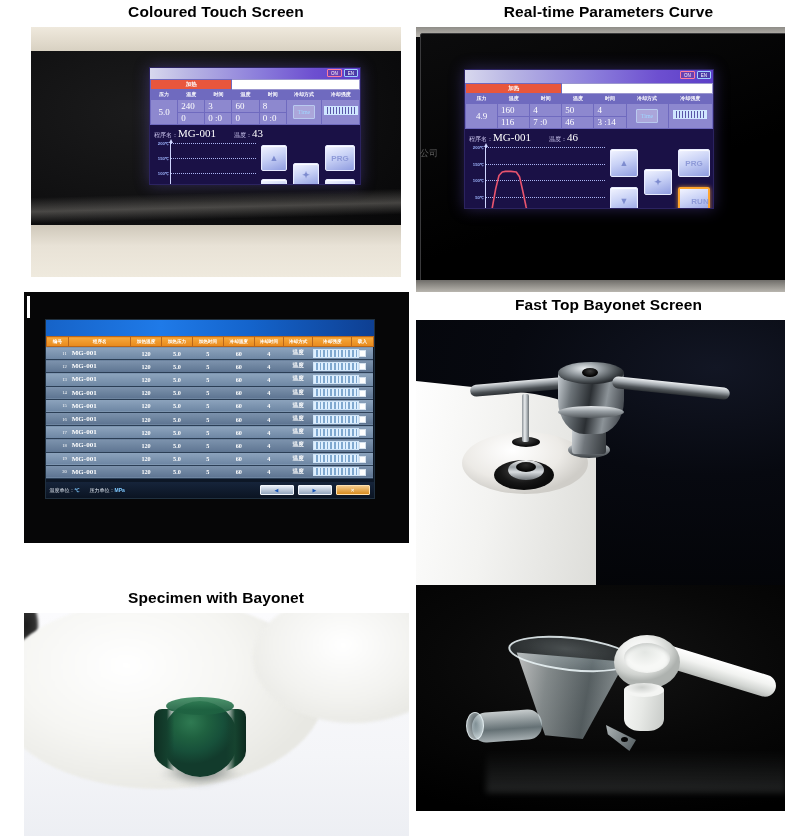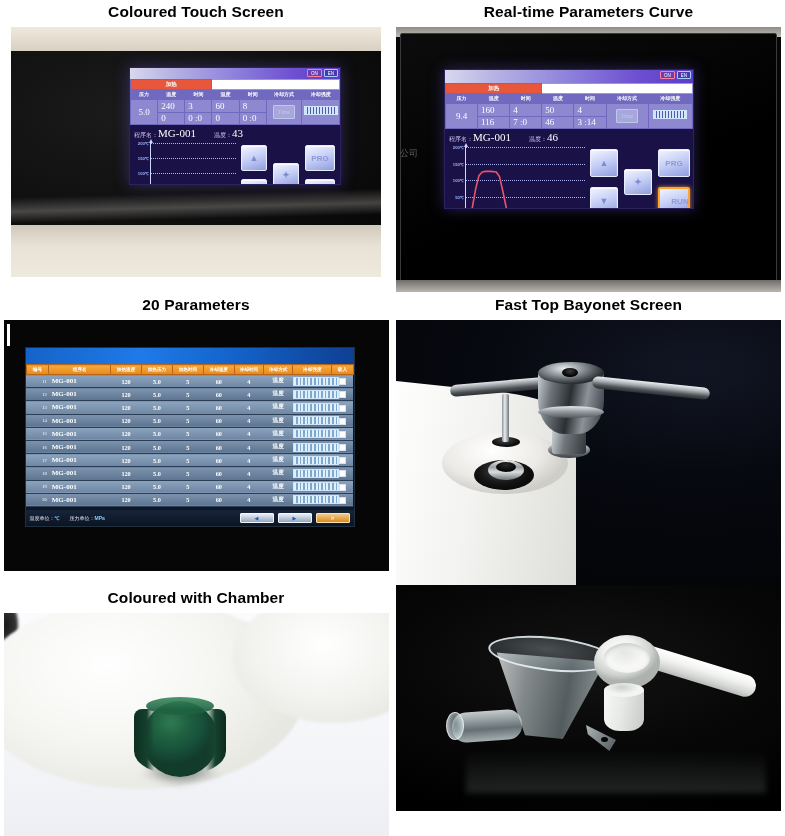--- a/index.html
+++ b/index.html
@@ -3,21 +3,21 @@
 <meta charset="utf-8">
 <style>
   * { box-sizing: border-box; }
   html, body {
     margin: 0; padding: 0;
     width: 785px; height: 836px;
     background: #ffffff;
     font-family: "Liberation Sans", sans-serif;
     overflow: hidden;
   }
-  .sheet { position: relative; width: 725px; height: 836px; background:#fff; }
+  .sheet { position: relative; width: 725px; height: 836px; background:#fff;margin-left:20px; }
 
   
   .grid { display: grid; grid-template-columns: 392px 393px; width: 785px; }
   .cell { position: relative; }
 
   .cap {
     text-align: center;
     font-weight: bold;
     color: #000;
     letter-spacing: .1px;
@@ -532,21 +532,21 @@
           <tr class="row-hdr">
             <td>压力</td>
             <td>温度</td>
             <td>时间</td>
             <td>温度</td>
             <td>时间</td>
             <td>冷却方式</td>
             <td>冷却强度</td>
           </tr>
           <tr class="row-set">
-            <td rowspan="2" class="cell-pressure">9.4</td>
+            <td rowspan="2" class="cell-pressure">4.9</td>
             <td class="lft">160</td>
             <td class="lft">4</td>
             <td class="lft">50</td>
             <td class="lft">4</td>
             <td rowspan="2"><span class="timebtn">Time</span></td>
             <td rowspan="2"><span class="bars"></span></td>
           </tr>
           <tr class="row-act">
             <td class="lft">116</td>
             <td class="lft">7 :0</td>
@@ -596,21 +596,20 @@
             <div class="hbtn active" style="left:68px; top:42px; width:32px; height:28px;">
                   <span>RUN</span>
                 </div>
           </div>
         </div>
       </div>
     </div>
   </div>
 
   <div class="cell">
-    <div class="cap">20 Parameters</div>
     <div class="photo ph-b" style="height:251px;">
       <div class="frame-dark"></div>
       <div style="position:absolute;left:3px;top:4px;width:3px;height:22px;background:#fff;"></div>
 
       <div class="pscr">
         <div class="pscr-top"></div>
         <table class="ptable">
           <colgroup>
             <col style="width:7%">
                 <col style="width:19%">
@@ -790,21 +789,21 @@
         <div class="bay-head"></div>
         <div class="bay-ring"></div>
         <div class="bay-head-top"></div>
         <div class="bay-head-hole"></div>
         <div class="bay-handle2"></div>
       </div>
     </div>
   </div>
 
   <div class="cell">
-    <div class="cap">Coloured with Chamber</div>
+    <div class="cap">Specimen with Bayonet</div>
     <div class="photo ph-c">
       <div class="scene-spec">
         <div class="spec-dark"></div>
         <div class="spec-blob"></div>
         <div class="spec-blob2"></div>
         <div class="puck-shadow"></div>
         <div class="puck-body"></div>
         <div class="puck-side"></div>
         <div class="puck-lip"></div>
       </div>

